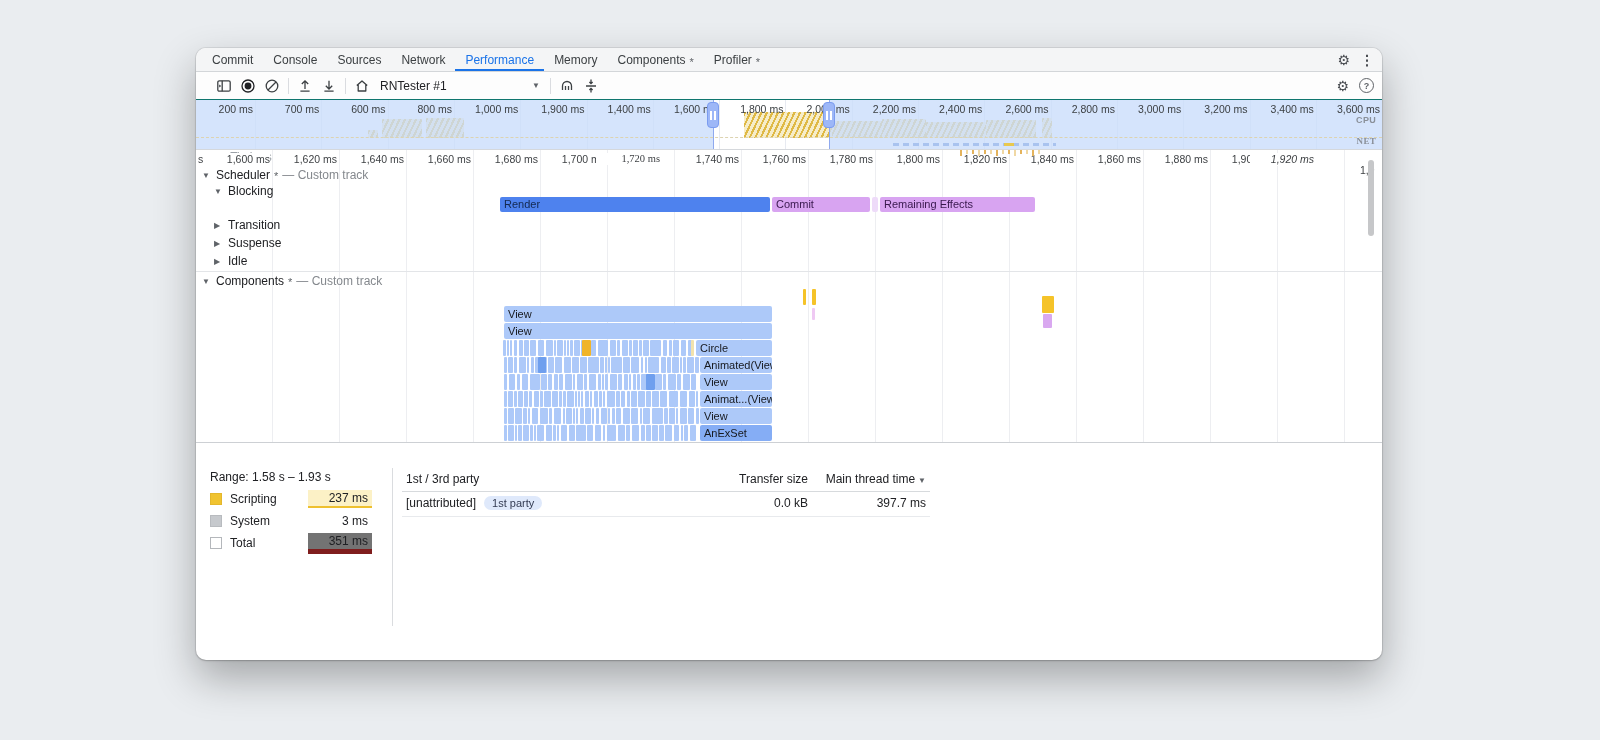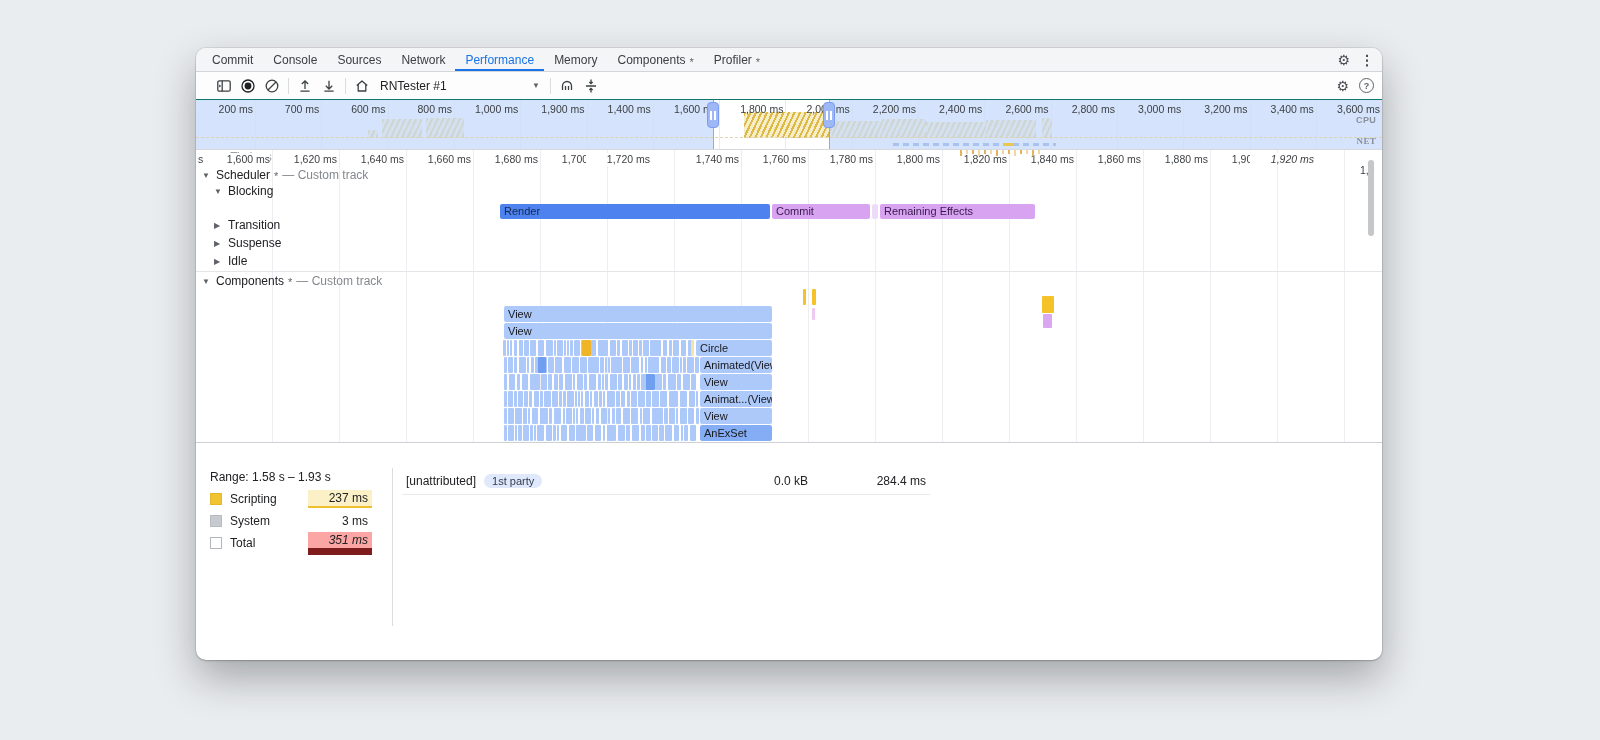--- a/index.html
+++ b/index.html
@@ -43,41 +43,41 @@
   .tl-hidden-track .arr{font-size:8px;color:#b0b4b9;}
   .ruler-label{position:absolute;top:3px;width:64px;text-align:right;font-size:10.5px;color:#3f4245;background:#fff;z-index:2;white-space:nowrap;padding-bottom:1px;}
   .ruler-partial{position:absolute;top:3px;font-size:10.5px;color:#3f4245;background:#fff;z-index:2;}
   .ruler-mark{position:absolute;top:0;width:2px;z-index:3;}
   .track-head{position:absolute;left:6px;display:flex;align-items:center;gap:4px;font-size:12px;color:#202124;z-index:3;height:16px;}
   .track-head .arr{font-size:8px;color:#5f6368;width:10px;}
   .track-head .badge{font-size:11px;color:#5f6368;transform:translateY(1px);}
   .track-head .suffix{color:#84888d;}
   .subtrack{position:absolute;left:18px;display:flex;align-items:center;gap:4px;font-size:12px;color:#202124;z-index:3;height:16px;}
   .subtrack .arr{font-size:8px;color:#5f6368;width:10px;}
-  .sched-bar{position:absolute;height:15px;border-radius:2px;font-size:11px;line-height:15px;padding-left:4px;box-sizing:border-box;white-space:nowrap;overflow:hidden;z-index:2;margin-top:7px;}
+  .sched-bar{position:absolute;height:15px;border-radius:2px;font-size:11px;line-height:15px;padding-left:4px;box-sizing:border-box;white-space:nowrap;overflow:hidden;z-index:2;}
   .tl-sep{position:absolute;left:0;right:0;height:1px;background:#e3e5e8;z-index:2;}
   .flame{position:absolute;left:0;right:0;top:139px;height:153px;z-index:2;}
   .frow{position:absolute;left:0;right:0;height:16px;}
   .fbar{position:absolute;height:16px;border-radius:2px;font-size:11px;line-height:16px;padding-left:4px;box-sizing:border-box;white-space:nowrap;overflow:hidden;color:#16181d;}
   .fseg{position:absolute;height:16px;border-radius:1px;}
   .fx{position:absolute;border-radius:1px;z-index:3;}
   .tl-scrollbar{position:absolute;width:6px;border-radius:3px;background:#c6c7c9;z-index:6;}
   
   .bottom{height:184px;position:relative;background:#fff;border-top:1px solid #cdd0d4;box-sizing:border-box;}
   .btabs{height:25px;background:#f1f3f4;border-bottom:1px solid #e0e3e6;display:flex;align-items:stretch;padding:0 6px;box-sizing:border-box;}
   .btab{display:flex;align-items:center;padding:0 12px;font-size:12px;color:#3c4043;}
   .btab.active{color:#1a73e8;box-shadow:inset 0 -2px 0 #1a73e8;}
   .bp-divider{position:absolute;left:196px;top:25px;bottom:0;width:1px;background:#dadcdf;}
   .range-label{position:absolute;left:14px;top:27px;font-size:12px;color:#202124;}
   .legend-row{position:absolute;left:14px;width:162px;height:18px;display:flex;align-items:center;}
   .legend-swatch{width:12px;height:12px;box-sizing:border-box;margin-right:8px;}
   .legend-name{font-size:12px;color:#202124;flex:1;}
   .legend-val{font-size:12px;color:#202124;text-align:right;min-width:64px;padding:1px 4px 1px 8px;box-sizing:border-box;}
   .legend-val.strong{background:#fcf1c6;border-bottom:2px solid #eec02f;}
-  .legend-val.soft{background:#fca5a5;border-bottom:7px solid #7f1d1d;font-style:italic;}
+  .legend-val.soft{background:#737373;border-bottom:5px solid #7f1d1d;}
   .ptable{position:absolute;left:206px;top:27px;width:528px;}
   .ptable .hrow{display:flex;font-size:12px;color:#202124;padding:2px 4px 5px 4px;border-bottom:1px solid #d7dadd;}
   .ptable .drow{display:flex;font-size:12px;color:#202124;align-items:center;padding:4px 4px 6px 4px;border-bottom:1px solid #e8eaed;}
   .pc1{flex:1;display:flex;align-items:center;gap:8px;}
   .pc2{width:100px;text-align:right;}
   .pc3{width:118px;text-align:right;}
   .sort-arr{font-size:8px;color:#5f6368;margin-left:3px;}
   .pill{background:#dfe9fb;border-radius:9px;padding:1px 8px;font-size:11px;color:#333b52;}
 </style>
 </head>
@@ -273,21 +273,21 @@
         <span class="arr">▶</span>
         <span>Timings</span>
       </div>
       <div class="ruler-partial" style="left: 2px;">s</div>
       <div class="ruler-label" style="left: 10px;">1,600 ms</div>
       <div class="ruler-label" style="left: 77px;">1,620 ms</div>
       <div class="ruler-label" style="left: 144px;">1,640 ms</div>
       <div class="ruler-label" style="left: 211px;">1,660 ms</div>
       <div class="ruler-label" style="left: 278px;">1,680 ms</div>
       <div class="ruler-label" style="left: 345px;">1,700 ms</div>
-      <div class="ruler-label" style="left: 390px;">1,720 ms</div>
+      <div class="ruler-label" style="left: 400px; font-family: Liberation Serif, serif;">1,720 ms</div>
       <div class="ruler-label" style="left: 479px;">1,740 ms</div>
       <div class="ruler-label" style="left: 546px;">1,760 ms</div>
       <div class="ruler-label" style="left: 613px;">1,780 ms</div>
       <div class="ruler-label" style="left: 680px;">1,800 ms</div>
       <div class="ruler-label" style="left: 747px;">1,820 ms</div>
       <div class="ruler-label" style="left: 814px;">1,840 ms</div>
       <div class="ruler-label" style="left: 881px;">1,860 ms</div>
       <div class="ruler-label" style="left: 948px;">1,880 ms</div>
       <div class="ruler-label" style="left: 1015px;">1,900 ms</div>
       <div class="ruler-label" style="left: 1054px; font-style: italic;">1,920 ms</div>
@@ -580,26 +580,31 @@
           <div class="legend-name">System</div>
           <div class="legend-val">3 ms</div>
         </div>
         <div class="legend-row" style="top: 91px;">
           <div class="legend-swatch" style="background: rgb(255, 255, 255); border: 1px solid rgb(180, 183, 187);"></div>
           <div class="legend-name">Total</div>
           <div class="legend-val soft">351 ms</div>
         </div>
       </div>
     <div class="ptable">
+      <div class="hrow">
+        <div class="pc1">1st / 3rd party</div>
+        <div class="pc2">Transfer size</div>
+        <div class="pc3"><span>Main thread time</span><span class="sort-arr">▼</span></div>
+      </div>
       <div id="table-rows">
           <div class="drow">
             <div class="pc1">
               <span>[unattributed]</span>
               <span class="pill">1st party</span>
             </div>
             <div class="pc2">0.0 kB</div>
-            <div class="pc3">284.4 ms</div>
+            <div class="pc3">397.7 ms</div>
           </div>
         </div>
     </div>
   </div>
 
 </div>
 
 </body></html>

